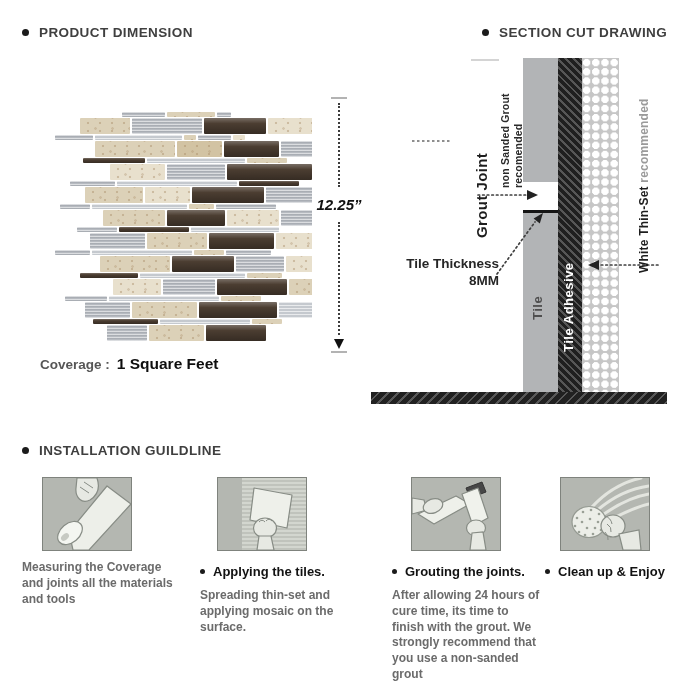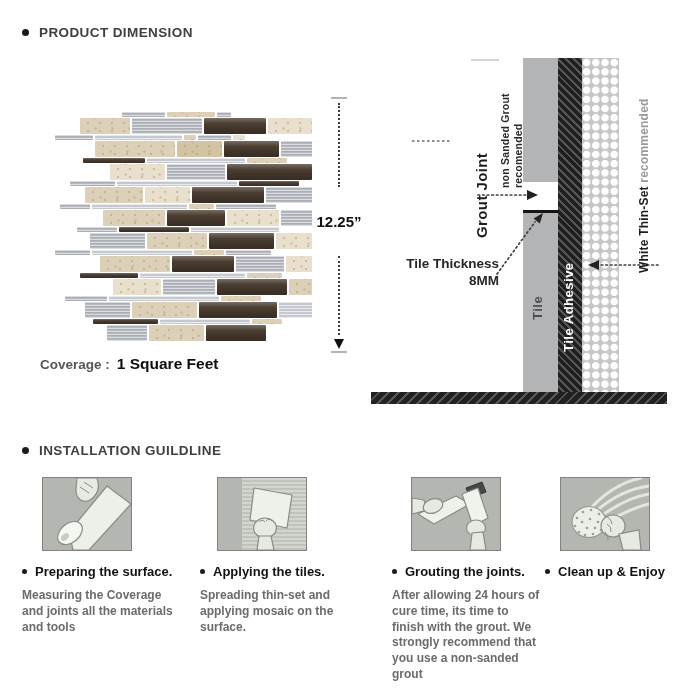--- a/index.html
+++ b/index.html
@@ -16,21 +16,21 @@
   .hdots{flex:1 1 auto;border-top:2px dotted #3c3c3c;height:0;margin:0 5px;}
   .hdots.arr{position:relative;}
   .hdots.arr:after{content:"";position:absolute;right:-2px;top:-6px;width:0;height:0;
       border-left:10px solid #111;border-top:5px solid transparent;border-bottom:5px solid transparent;}
   .dim-label{font-size:14px;font-weight:bold;color:#101010;white-space:nowrap;}
   
   .vdim{display:flex;flex-direction:column;align-items:center;}
   .vtick{width:16px;height:2px;background:#b3b3b3;flex:0 0 auto;}
   .vdots{width:0;border-left:2px dotted #3c3c3c;margin:4px 0;}
   .varrow{width:0;height:0;border-top:10px solid #111;border-left:5px solid transparent;border-right:5px solid transparent;margin-bottom:2px;}
-  .vdim .dim-label{font-size:15px;margin:22px 0;}
+  .vdim .dim-label{font-size:15px;margin:5px 0;font-style:italic;}
   
   #mosaic{overflow:hidden;}
   .m-row{display:flex;gap:2px;margin-bottom:1px;}
   .seg{flex:0 0 auto;border-radius:1px;}
   .seg-s{background-image:repeating-linear-gradient(to bottom, rgba(255,255,255,.5) 0 1px, rgba(110,116,124,.18) 1px 2px, rgba(255,255,255,0) 2px 3px);}
   .seg-s2{background-image:repeating-linear-gradient(to bottom, rgba(255,255,255,.55) 0 1px, rgba(130,136,144,.12) 1px 3px);}
   .seg-b,.seg-b2,.seg-t{background-image:
       radial-gradient(circle, rgba(166,138,100,.42) 0 1px, rgba(0,0,0,0) 1.6px),
       radial-gradient(circle, rgba(166,138,100,.3) 0 1px, rgba(0,0,0,0) 1.6px);
       background-size:12px 8px, 17px 11px;background-position:2px 1px,7px 5px;}
@@ -190,20 +190,24 @@
     <div class="vdots" style="flex:1 1 auto;"></div>
     <div class="varrow"></div>
     <div class="vtick"></div>
   </div>
 
   <div class="abs coverage" style="left:40px;top:355px;">
     <span class="lab">Coverage :</span>
     <span class="val">1 Square Feet</span>
   </div>
 
+  <div class="abs sec-header" style="left:482px;top:25px;">
+    <div class="dot"></div>
+    <div class="sec-title">SECTION CUT DRAWING</div>
+  </div>
 
   <div id="drawing" class="abs" style="left:371px;top:58px;">
 
     <div class="abs" style="left:100px;top:1px;width:28px;height:2px;background:#d4d4d4;"></div>
 
     <div class="abs" style="left:152px;top:0;width:35px;height:124px;background:#b2b4b6;"></div>
 
     <div class="abs" style="left:152px;top:152px;width:35px;height:182px;background:#b2b4b6;border-top:3px solid #151515;box-sizing:border-box;"></div>
 
     <div class="abs" style="left:187px;top:0;width:24px;height:334px;background:repeating-linear-gradient(45deg,#1f1f1f 0 3.5px,#565656 3.5px 5.5px);"></div>
@@ -242,24 +246,20 @@
 
   <div class="abs" style="left:22px;top:477px;width:168px;">
     <div class="step-box" style="margin-left:20px;">
       <svg width="88" height="72" viewBox="0 0 88 72">
         <polygon points="26,54 64,8 88,26 46,72 30,72" fill="#edefe9" stroke="#878c85" stroke-width="1.2" stroke-linejoin="round"></polygon>
         <ellipse cx="27" cy="55" rx="14" ry="9.5" fill="#f4f6f1" stroke="#878c85" stroke-width="1.2" transform="rotate(-40 27 55)"></ellipse>
         <ellipse cx="22" cy="59" rx="4.5" ry="3" fill="#c7cac3" transform="rotate(-40 22 59)"></ellipse>
         <path d="M34,0 L54,0 C57,9 55,17 47,22 C39,26 32,20 33,10 Z" fill="#e7e9e3" stroke="#878c85" stroke-width="1.2"></path>
         <path d="M37,9 L46,15 M41,4 L50,10" stroke="#878c85" stroke-width="1" fill="none"></path>
       </svg>
-    </div>
-    <div class="step-title">
-      <div class="dot"></div>
-      <div class="t">Preparing the surface.</div>
     </div>
     <div class="step-desc" style="width:152px;">Measuring the Coverage and joints all the materials and tools</div>
   </div>
 
   <div class="abs" style="left:200px;top:477px;width:146px;">
     <div class="step-box" style="margin-left:17px;">
       <svg width="88" height="72" viewBox="0 0 88 72">
         <defs>
           <pattern id="hl" width="4" height="4" patternUnits="userSpaceOnUse">
             <rect width="4" height="4" fill="#c0c3bc"></rect>

